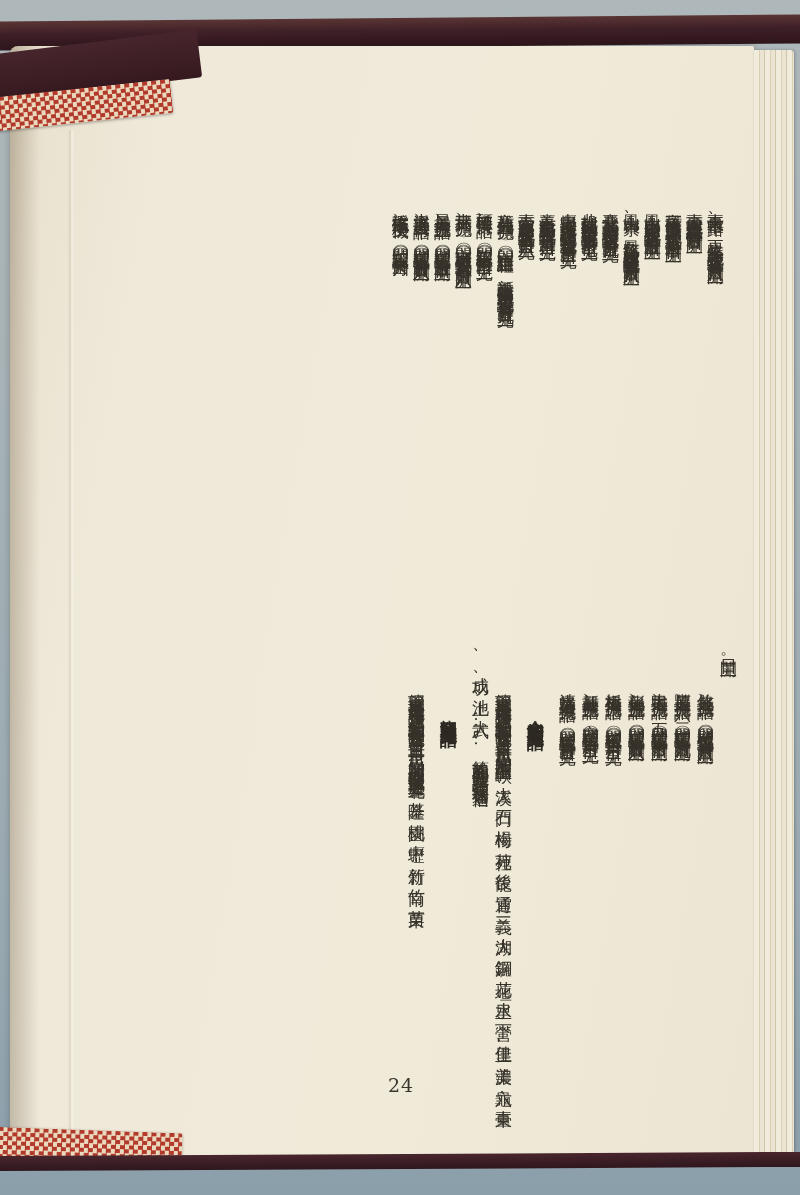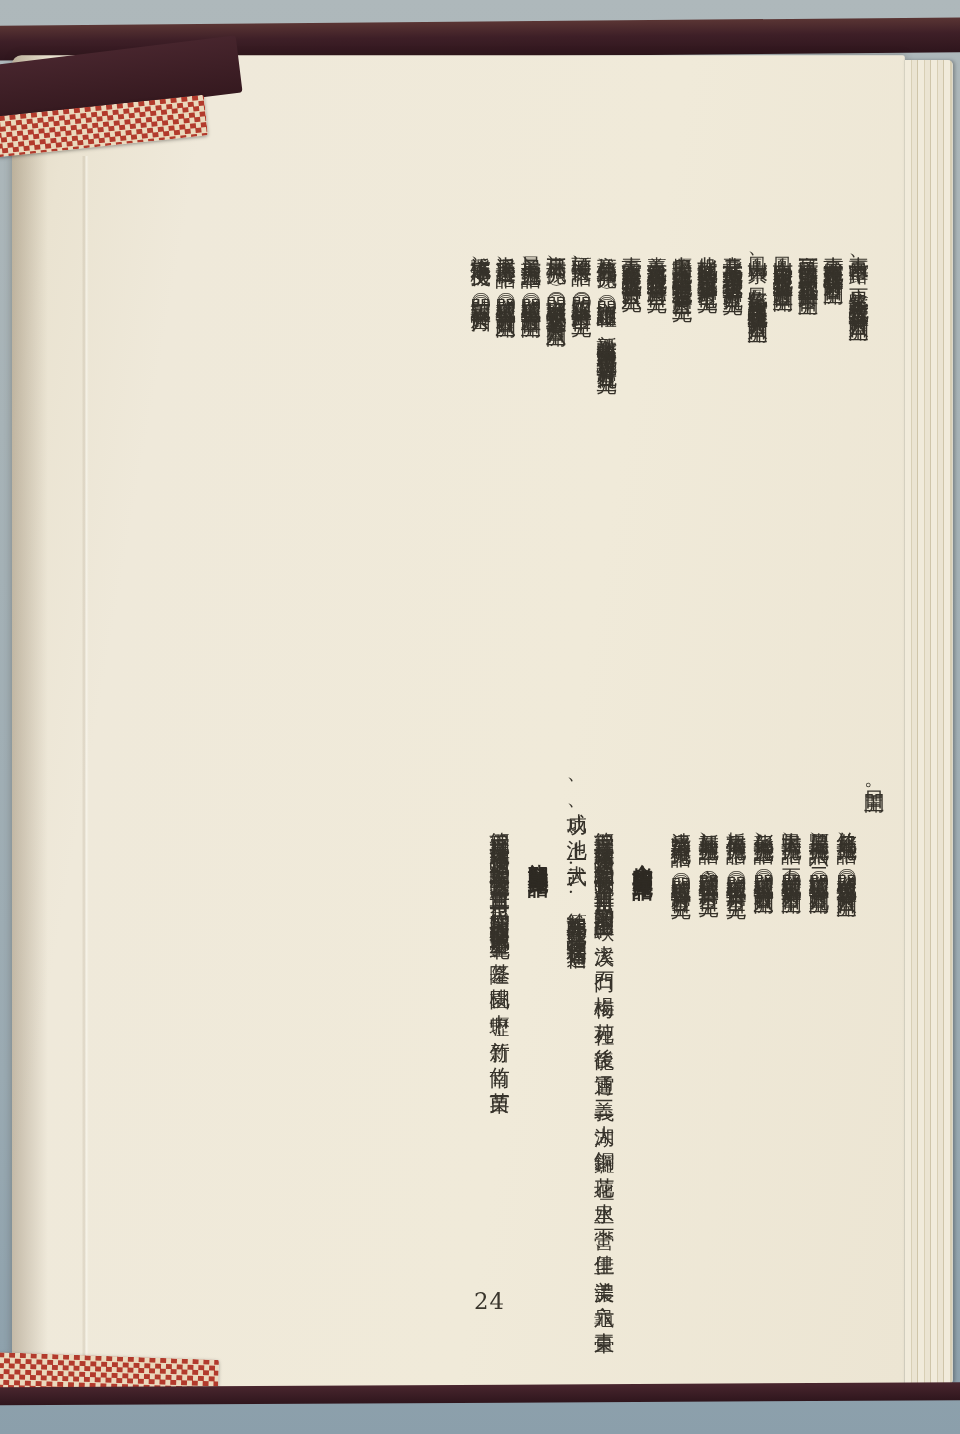--- a/index.html
+++ b/index.html
@@ -61,21 +61,21 @@
   #top-register{top:166px;right:74px;height:459px;line-height:21px;}
   #bottom-register{top:646px;right:60px;height:459px;line-height:23px;}
   .register p{margin:0;text-indent:2em;}
   .register p.cont{text-indent:0;}
   .register h2{
     margin:0 9px;font-size:17px;font-weight:bold;text-indent:3.5em;
     color:#2e2a23;letter-spacing:1.5px;
   }
   .page-number{
     position:absolute;left:388px;top:1074px;width:40px;
-    font-size:19px;color:#3a362d;letter-spacing:1px;text-align:center;
+    font-size:19px;color:#3a362d;letter-spacing:1px;
     font-family:"DejaVu Serif","Liberation Serif",serif;
   }
 </style>
 </head>
 <body>
 
 <div class="cover-top"></div>
 <div class="page"></div>
 <div class="gutter-shadow"></div>
 <div class="crease"></div>

